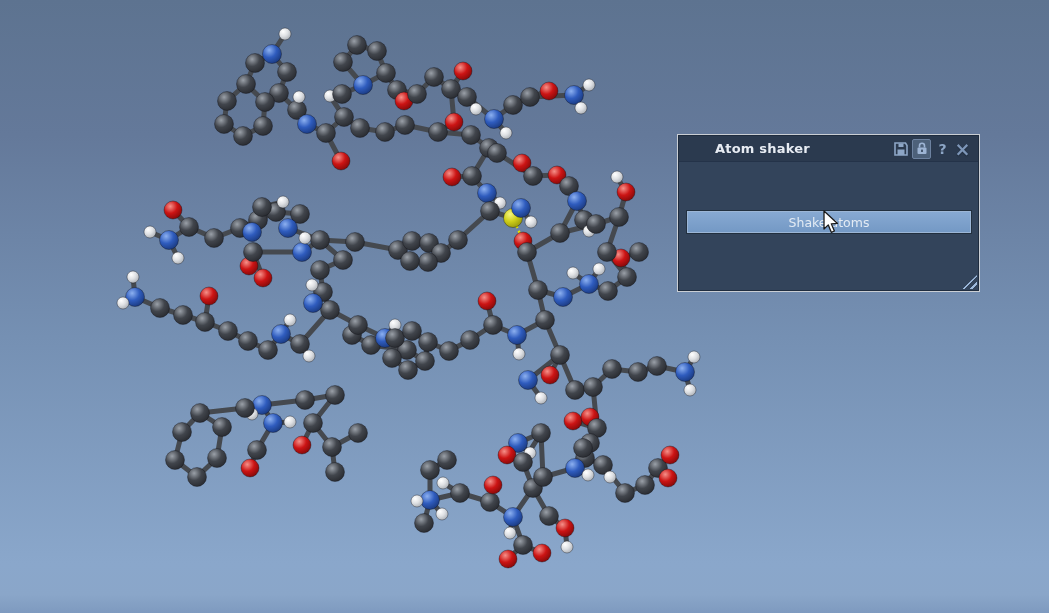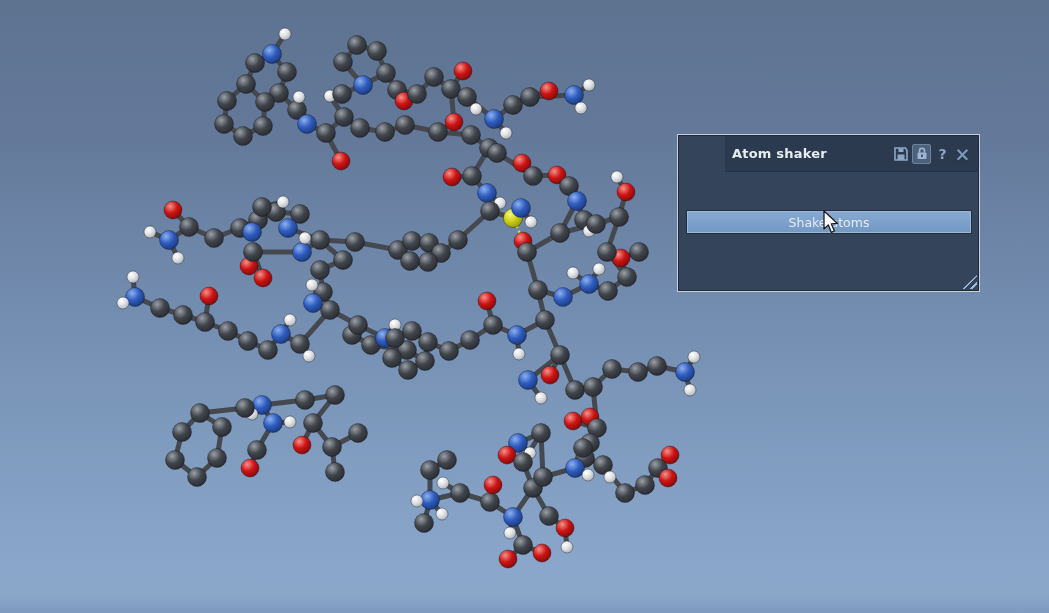--- a/index.html
+++ b/index.html
@@ -5,22 +5,22 @@
   html,body{margin:0;padding:0;}
   body{width:1049px;height:613px;overflow:hidden;position:relative;
        font-family:"DejaVu Sans","Liberation Sans",sans-serif;}
   .viewport{position:absolute;inset:0;
     background:linear-gradient(180deg,#5d7390 0%,#64799a 22%,#7590b3 55%,#8aa7cb 92%,#8aa6c9 97%,#7e9abf 100%);}
   .viewport svg{position:absolute;left:0;top:0;}
   
   .panel{position:absolute;left:677px;top:134px;width:303px;height:158px;
     background:#33445b;border:1px solid #c9ced4;box-sizing:border-box;
     box-shadow:inset 0 0 0 1px #1f2c3e;}
-  .titlebar{position:absolute;left:1px;top:1px;right:1px;height:36px;background:#2b3a4f;
-    border-bottom:1px solid #243349;display:flex;align-items:center;padding-left:7px;box-sizing:border-box;margin-left:46px;}
+  .titlebar{position:absolute;left:1px;top:1px;right:1px;height:26px;background:#2b3a4f;
+    border-bottom:1px solid #243349;display:flex;align-items:center;padding-left:36px;box-sizing:border-box;}
   .title{font-size:13px;font-weight:bold;color:#e7ecf3;letter-spacing:.2px;}
   .icons{margin-left:auto;display:flex;align-items:center;gap:3px;padding-right:7px;}
   .icon{width:17px;height:18px;display:flex;align-items:center;justify-content:center;cursor:pointer;}
   .icon.lock-active{background:#4d617a;border:1px solid #6d82a0;border-radius:2px;}
   .glyph-help{font-size:14px;font-weight:bold;color:#8da6c6;}
   .glyph-close{font-size:19px;font-weight:bold;color:#7d96b8;line-height:14px;text-shadow:0 1px 1px #1c2838;}
   .shake-btn{position:absolute;left:9px;top:76px;width:284px;height:22px;box-sizing:border-box;
     background:linear-gradient(#87a9d2,#7499c5);border:1px solid #9cb6d6;box-shadow:0 0 0 1px #22303f;
     color:#e3ebf4;font-size:12.5px;font-family:inherit;display:flex;align-items:center;justify-content:center;
     cursor:pointer;}

